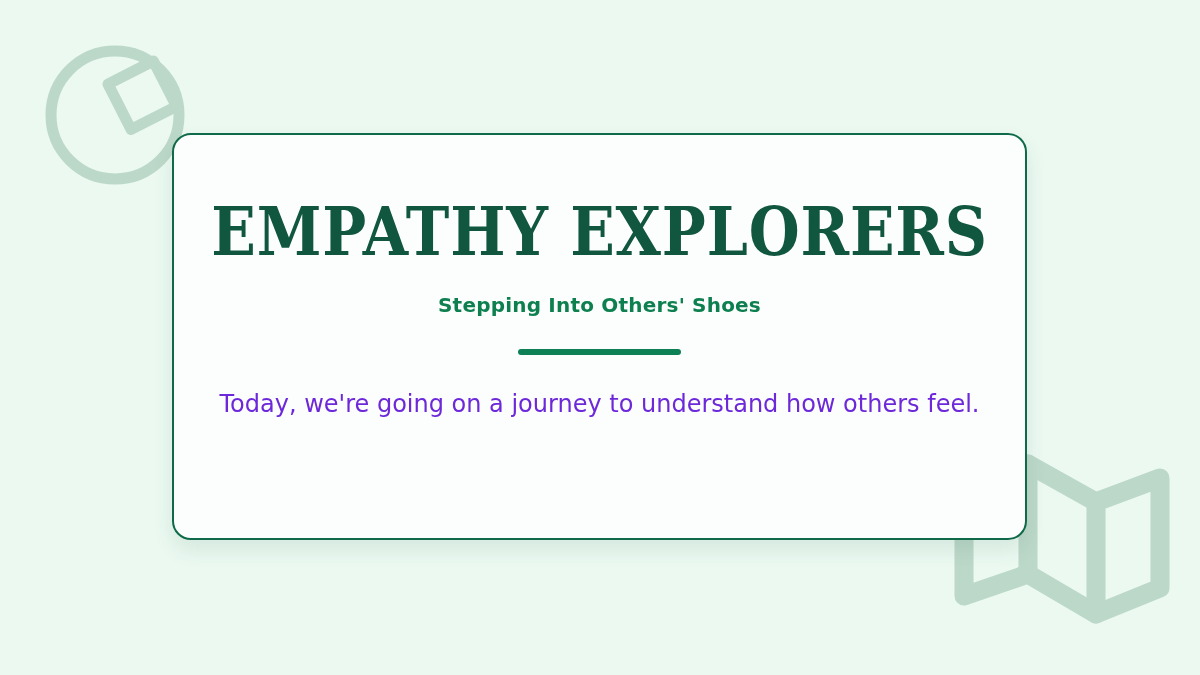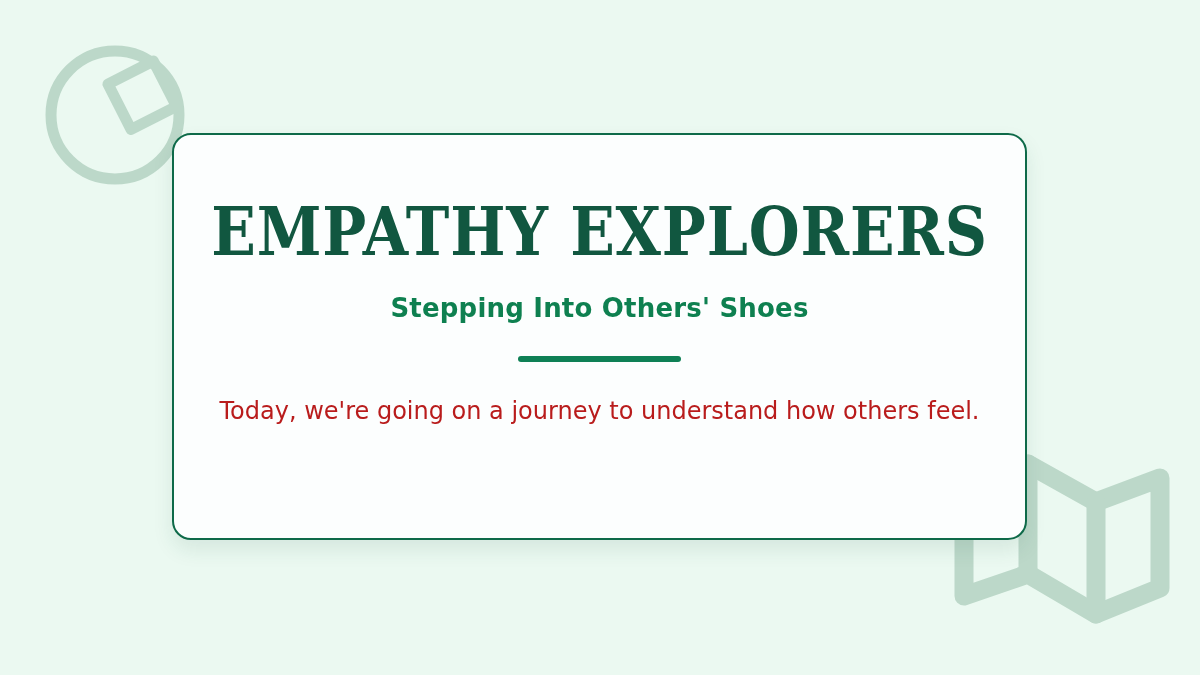--- a/index.html
+++ b/index.html
@@ -73,39 +73,39 @@
     text-align: center;
   }
 
   .card-subtitle {
     margin: 0;
     padding: 0;
     margin-top: 28px;
     color: #0E8050;
     font-family: "DejaVu Sans", "Liberation Sans", sans-serif;
     font-weight: 700;
-    font-size: 26px;
+    font-size: 20px;
     line-height: 1.2;
     letter-spacing: 0.2px;
     white-space: nowrap;
     text-align: center;
   }
 
   .card-divider {
     margin-top: 32px;
     width: 163px;
     height: 6px;
     border-radius: 3px;
     background: #0E8055;
   }
 
   .card-body {
     margin-top: 30px;
     text-align: center;
-    color: #b91c1c;
+    color: #6d28d9;
     font-family: "DejaVu Sans", "Liberation Sans", sans-serif;
     font-weight: 400;
     font-size: 24px;
     line-height: 1.62;
   }
   .card-body .body-line {
     display: block;
     white-space: nowrap;
   }
 </style>

